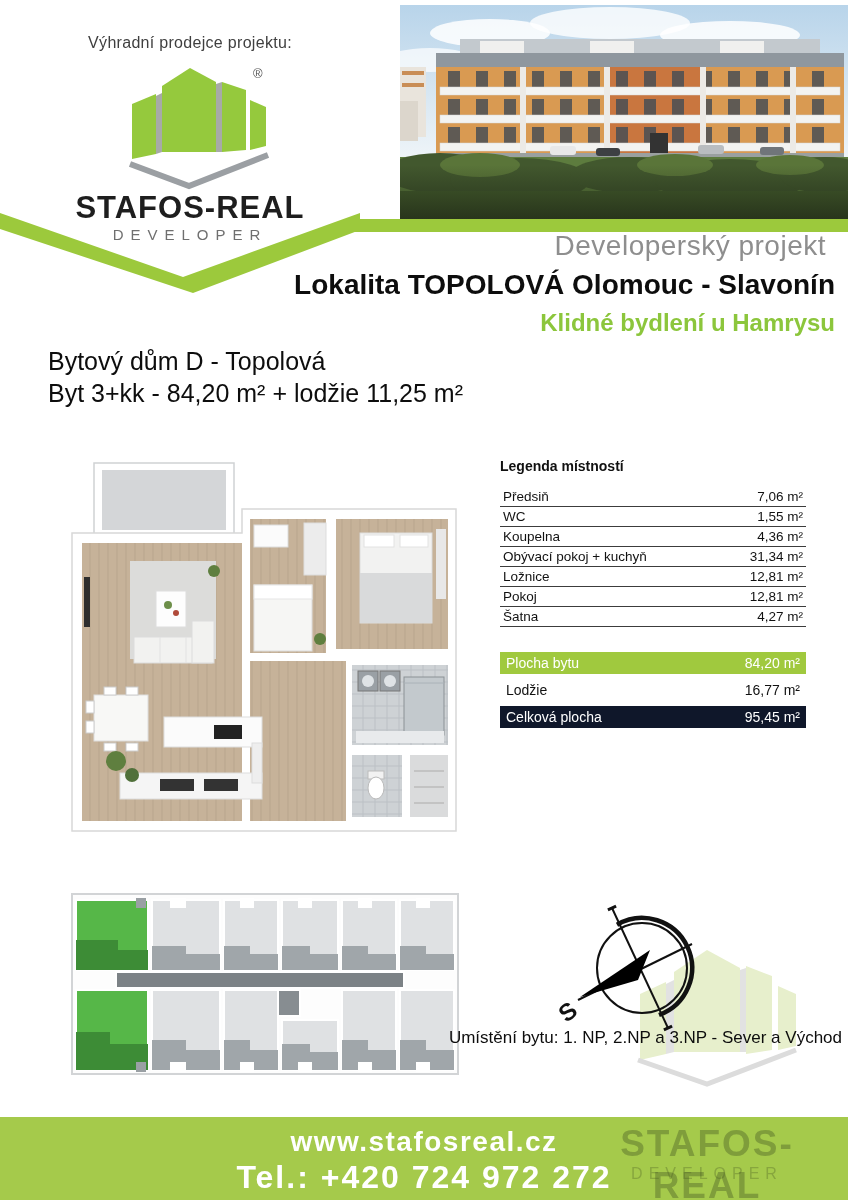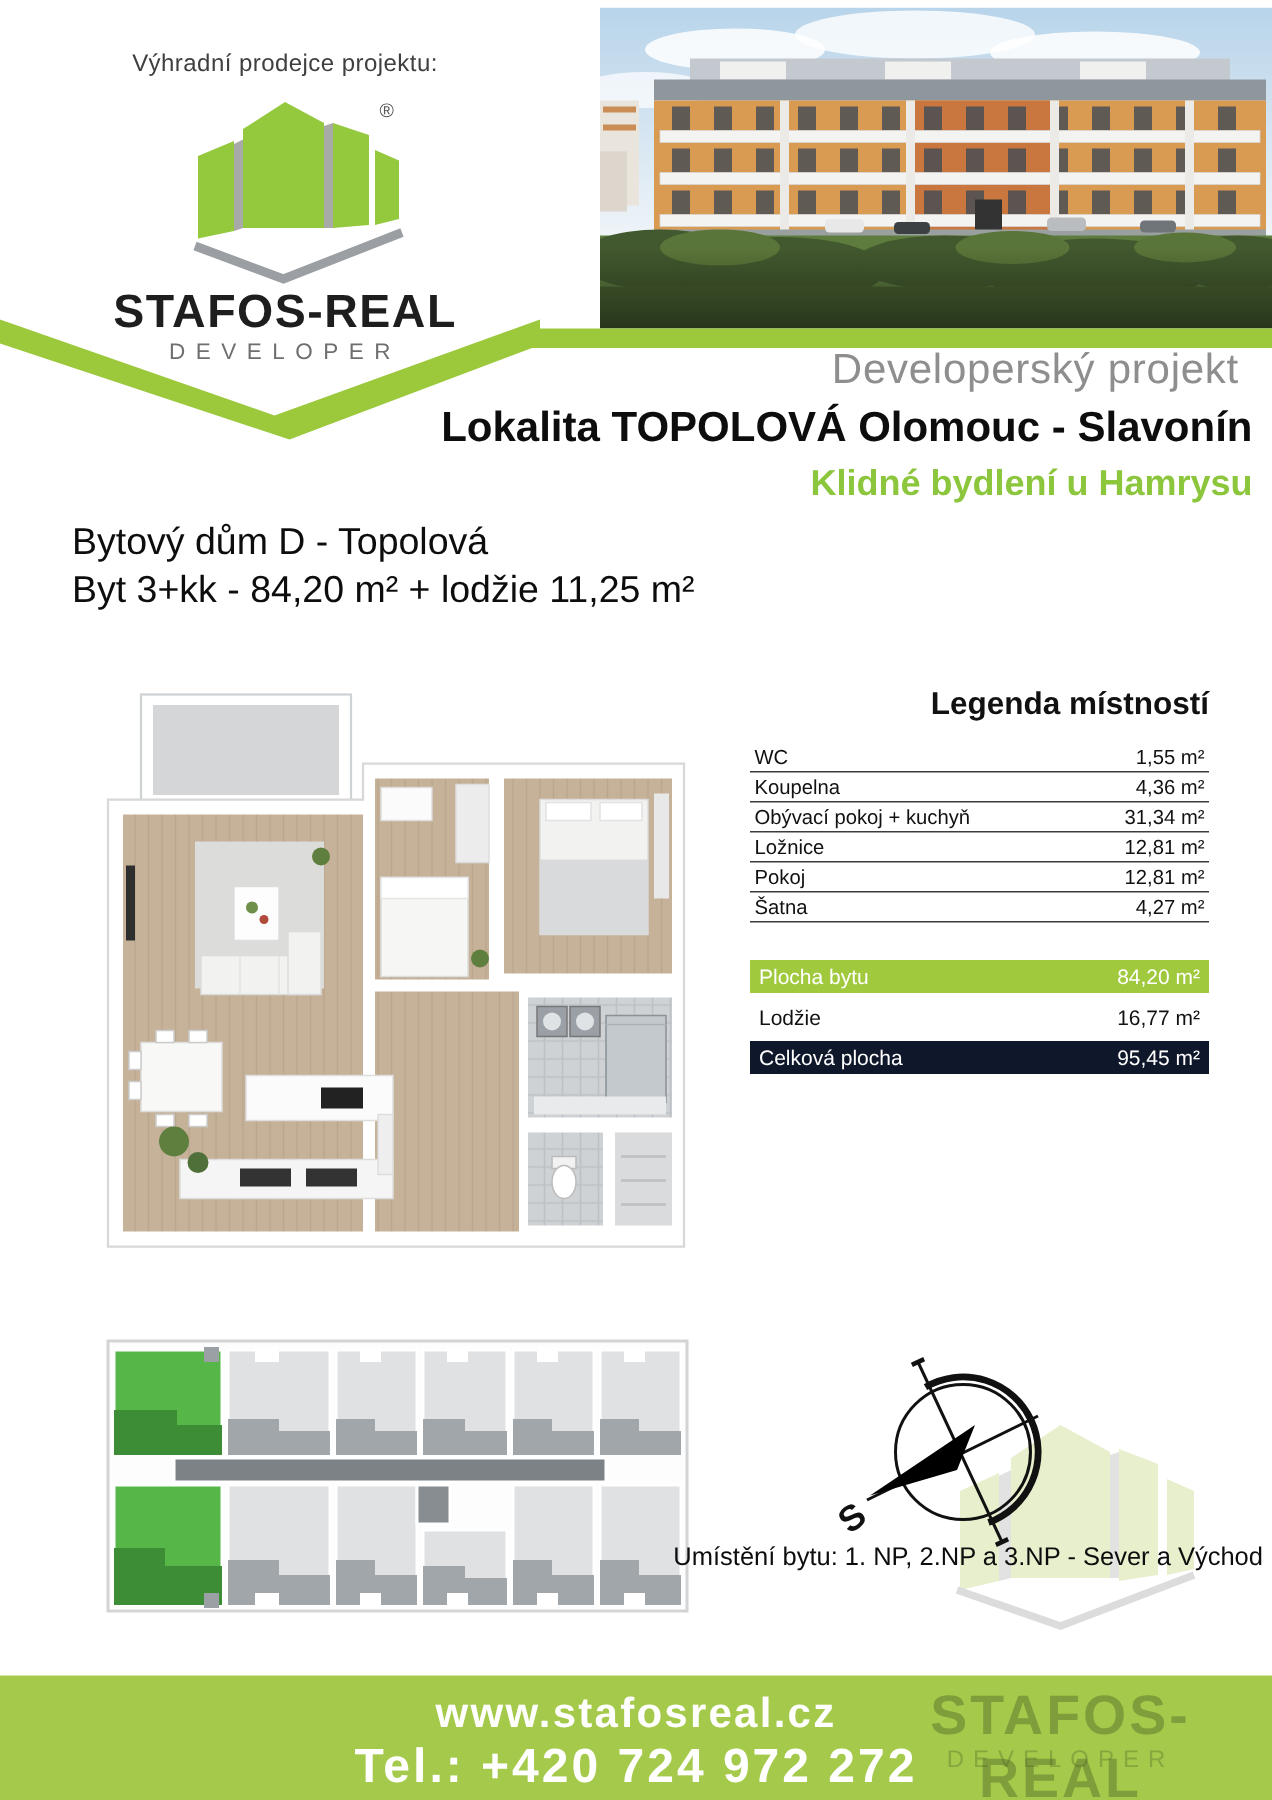--- a/index.html
+++ b/index.html
@@ -33,21 +33,21 @@
   .h-subtitle { right:13px; top:309px; font-size:24px; font-weight:bold; }
   .h-building { left:48px; top:347px; font-size:25px; color:#0d0d0d; }
   .h-unit { left:48px; top:379px; font-size:25px; color:#0d0d0d; }
 
   
   .floorplan { left:64px; top:443px; }
   .floorlayout { left:70px; top:892px; }
 
   
   .legend { left:500px; top:458px; width:306px; }
-  .legend-title { font-size:21px; font-weight:bold; margin-bottom:13px;text-align:right; }
+  .legend-title { font-size:14px; font-weight:bold; margin-bottom:13px; }
   .room-row { display:flex; justify-content:space-between; align-items:flex-end;
     height:20px; border-bottom:1.5px solid #3c3c3c; font-size:13.5px; padding:0 3px 2px 3px; }
   .room-row .val { white-space:nowrap; }
   .sum-wrap { margin-top:25px; }
   .sum-row { display:flex; justify-content:space-between; align-items:center;
     height:22px; font-size:14px; padding:0 6px; margin-bottom:5px; }
   .sum-row.hl { color:#fff; }
 
   
   .wmark-logo { left:612px; top:942px; }
@@ -279,20 +279,24 @@
     <rect x="292" y="288" width="88" height="12" fill="#e8eaec"></rect>
 
     <rect x="304" y="328" width="16" height="8" fill="#f2f2f2" stroke="#bbb"></rect>
     <ellipse cx="312" cy="345" rx="8" ry="11" fill="#fff" stroke="#bbb"></ellipse>
   </svg>
 
   <div class="abs legend">
     <div class="legend-title">Legenda místností</div>
     <div>
       <div class="room-row">
+        <span>Předsiň</span>
+        <span class="val">7,06 m²</span>
+      </div>
+      <div class="room-row">
         <span>WC</span>
         <span class="val">1,55 m²</span>
       </div>
       <div class="room-row">
         <span>Koupelna</span>
         <span class="val">4,36 m²</span>
       </div>
       <div class="room-row">
         <span>Obývací pokoj + kuchyň</span>
         <span class="val">31,34 m²</span>

